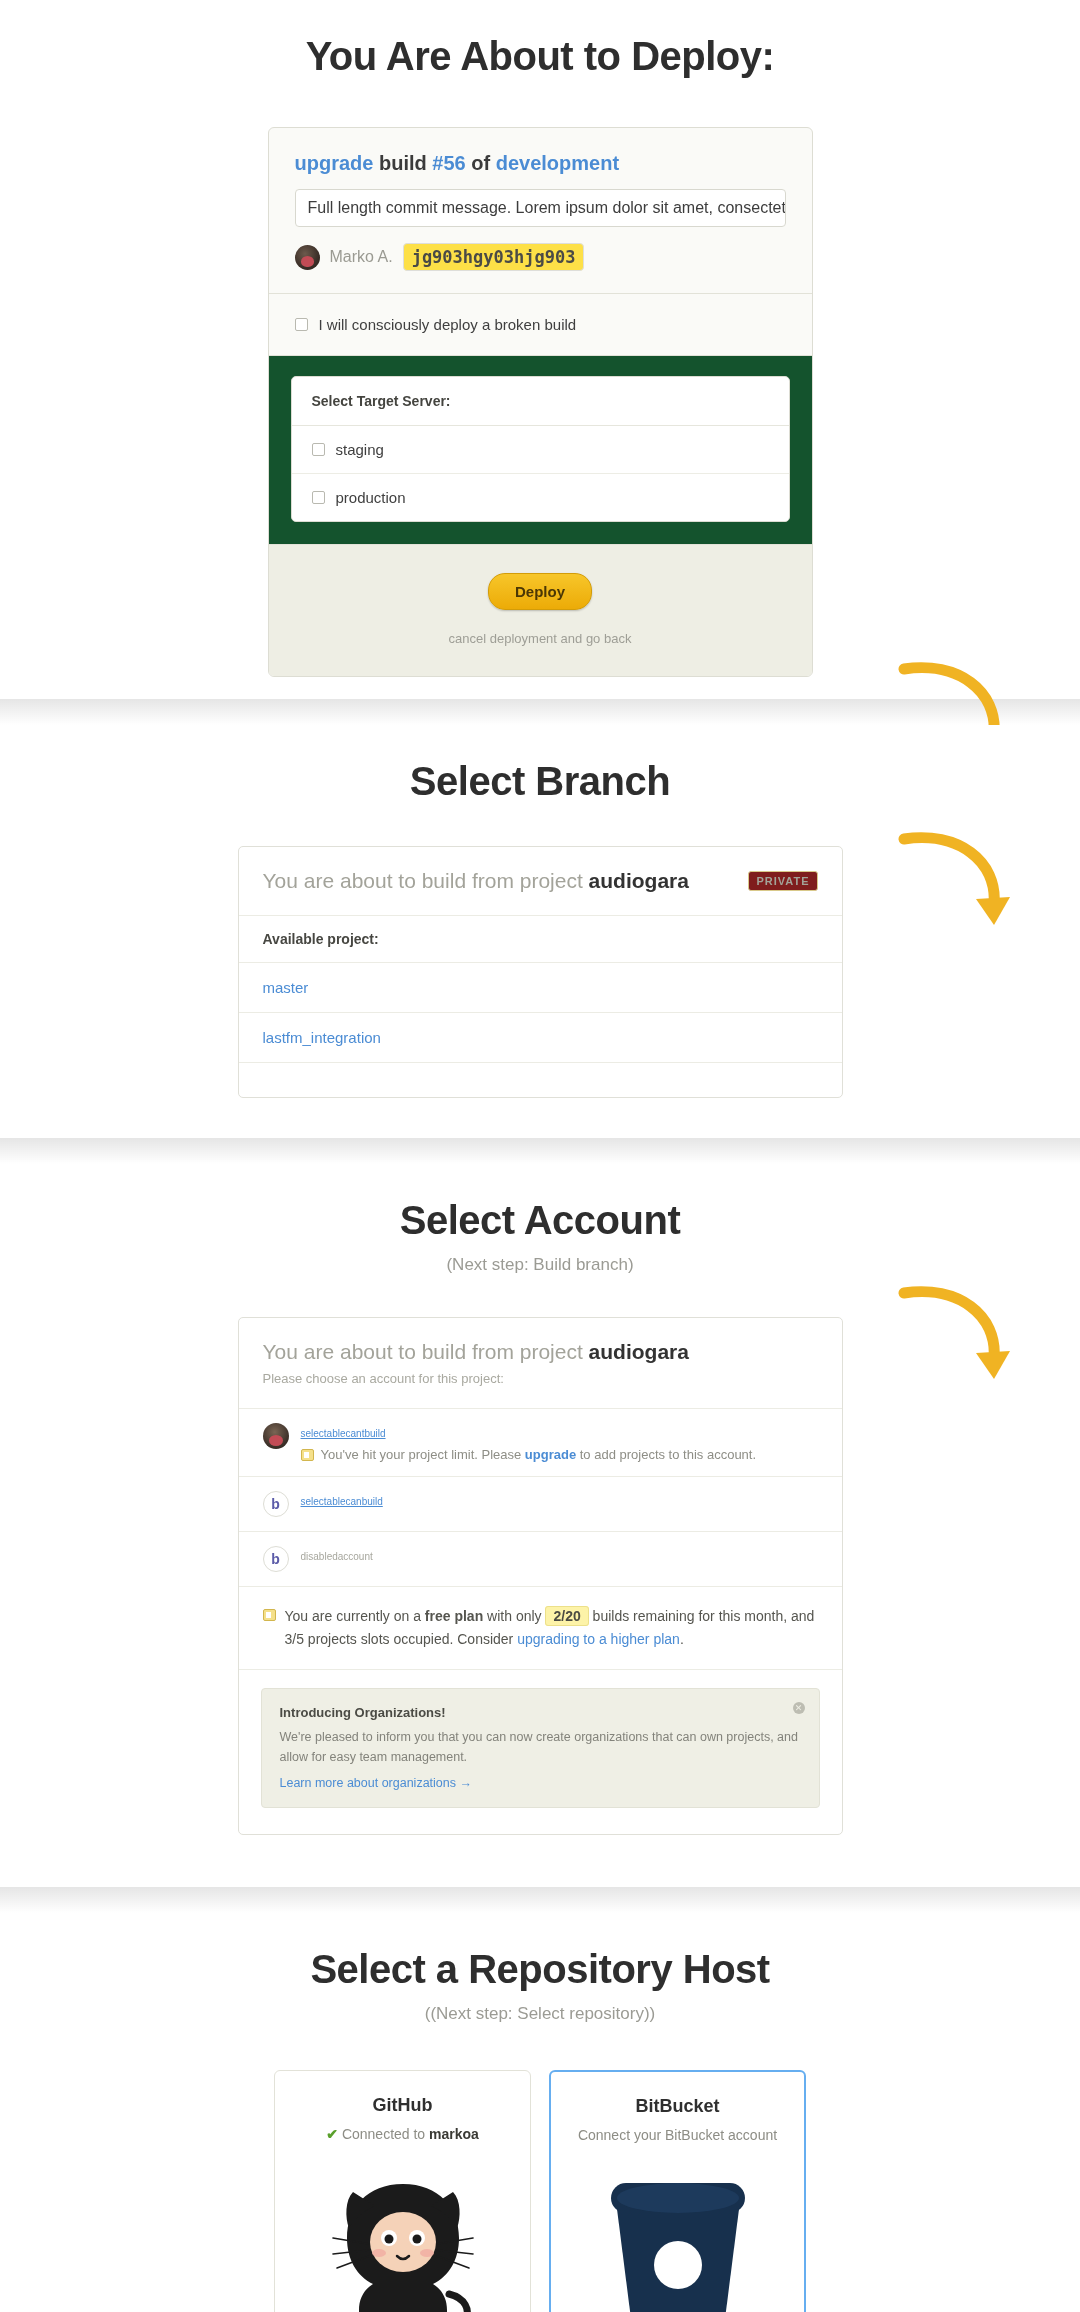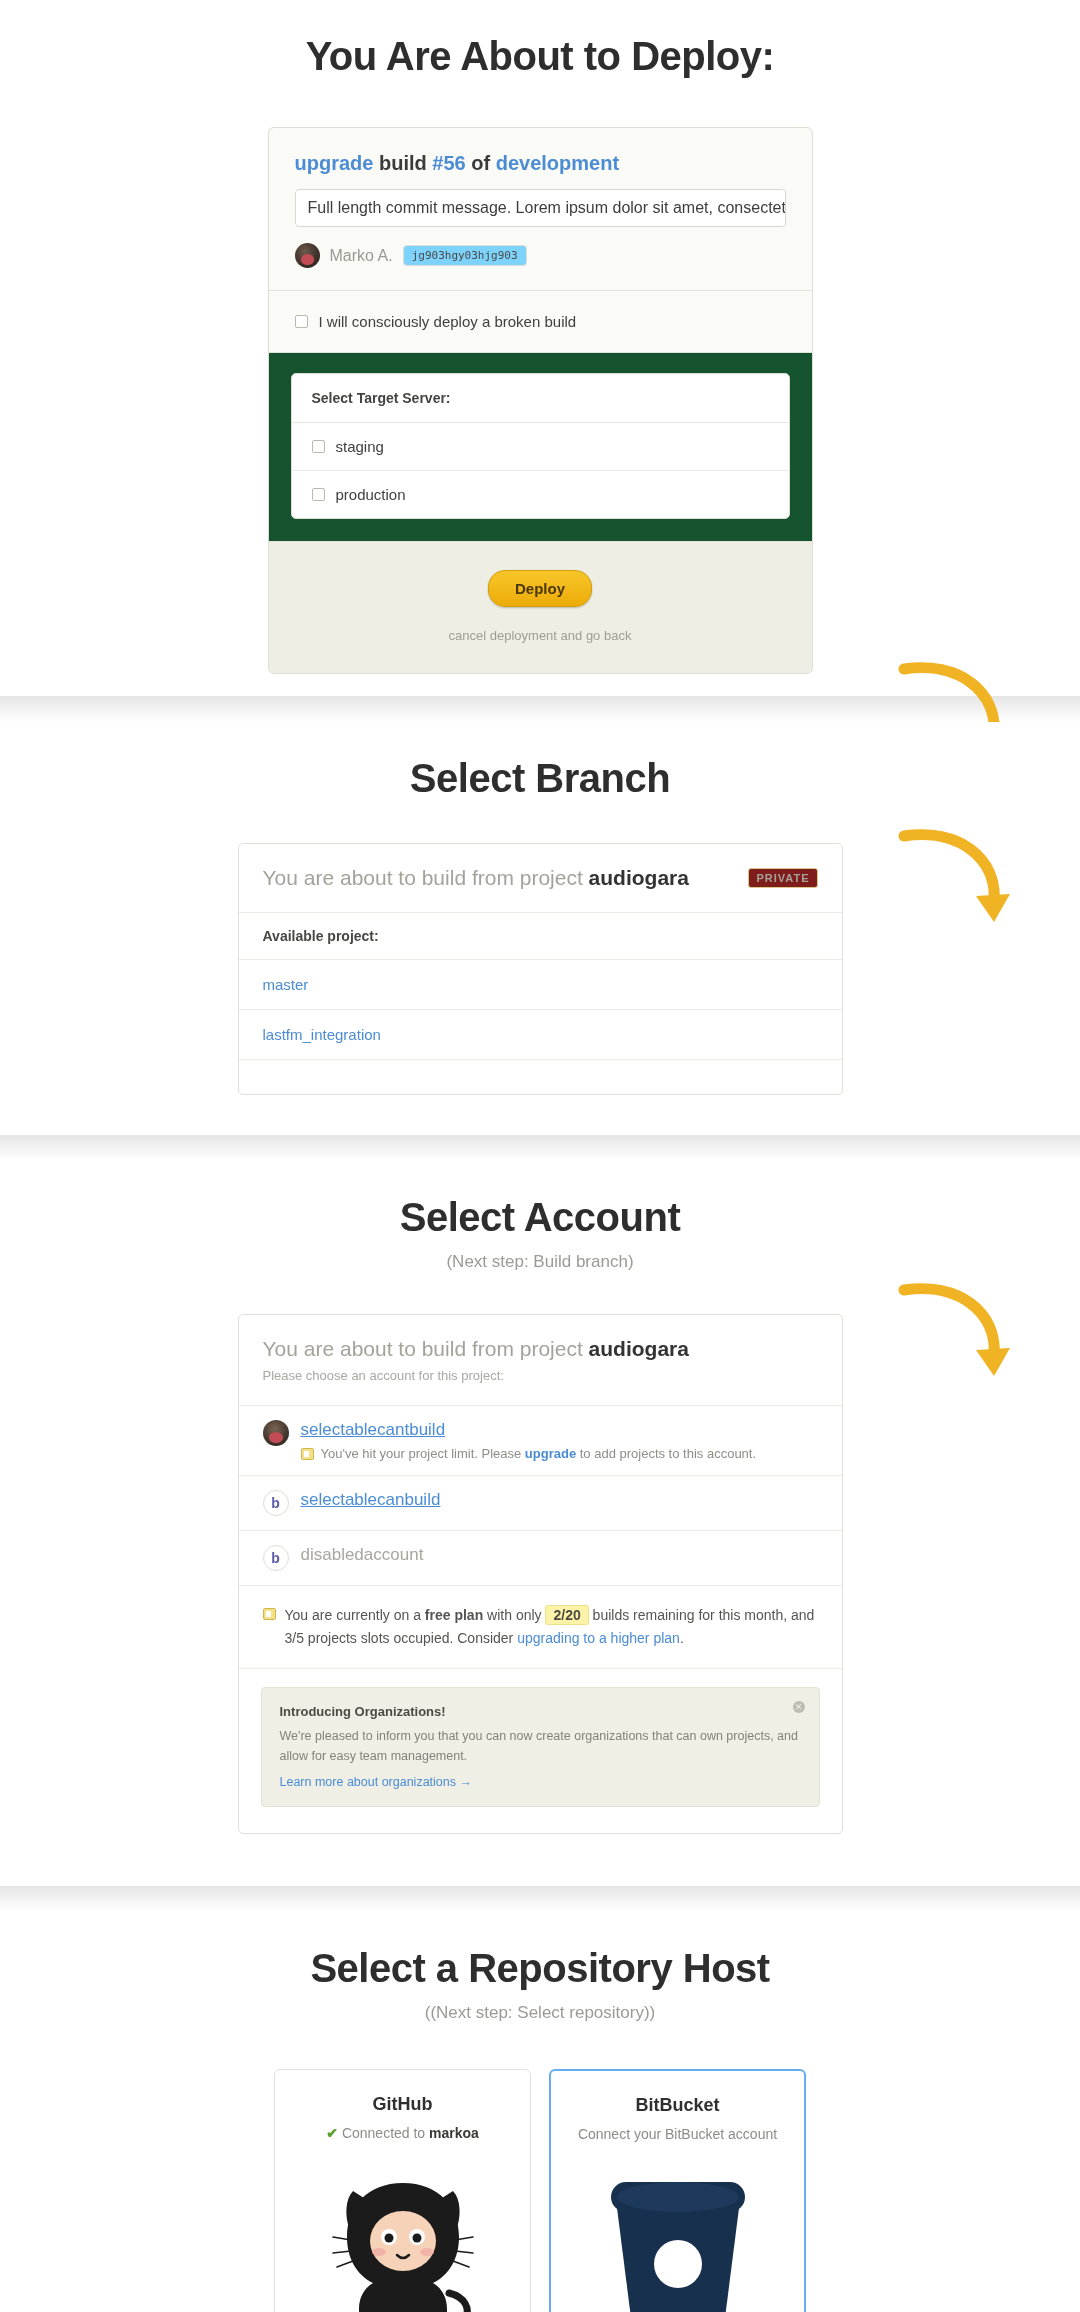--- a/index.html
+++ b/index.html
@@ -65,26 +65,27 @@
     position: relative; overflow: hidden; flex: 0 0 auto;
   }
   .avatar-sm::after {
     content: ""; position: absolute; left: 6px; top: 11px;
     width: 13px; height: 11px; border-radius: 50% 50% 45% 45%;
     background: #c24b55;
   }
   .author-name { font-size: 16px; color: #9a9a92; }
   .sha {
     font-family: "DejaVu Sans Mono", monospace;
-    font-size: 11px;
-    background: #7dd3fc;
+    font-size: 17px;
+    background: #fde047;
     border: 1px solid #dededa;
     border-radius: 4px;
     padding: 3px 8px;
     color: #4a4a46;
+    font-weight: bold;
   }
 
   .consent-row {
     padding: 22px 26px;
     border-bottom: 1px solid #e2e2d8;
     background: #fafaf7;
     display: flex; align-items: center; gap: 11px;
   }
   .cbx {
     width: 13px; height: 13px; border: 1px solid #b9b9b0;
@@ -181,21 +182,21 @@
     content: ""; position: absolute; left: 6px; top: 12px;
     width: 14px; height: 11px; border-radius: 50%; background: #c24b55;
   }
   .acct-av.placeholder {
     background: #fff; border: 1px solid #ddddd5;
     display: flex; align-items: center; justify-content: center;
     color: #5b5ba8; font-size: 14px; font-weight: bold;
   }
   .acct-av.placeholder::after { display: none; }
   .acct-body { flex: 1; }
-  .acct-name { font-size: 17px; color: #4b8cd4; }
+  .acct-name { font-size: 10px; color: #4b8cd4; }
   .acct-name.disabled { color: #a7a79e; }
   .acct-note {
     margin-top: 6px; font-size: 13px; color: #8e8e86;
     display: flex; align-items: center; gap: 7px;
   }
   .acct-note b { color: #4b8cd4; }
   .mini-icon {
     width: 13px; height: 12px; border: 1px solid #d2b64e;
     background: #f5e08a; border-radius: 2px; flex: 0 0 auto;
     position: relative;

